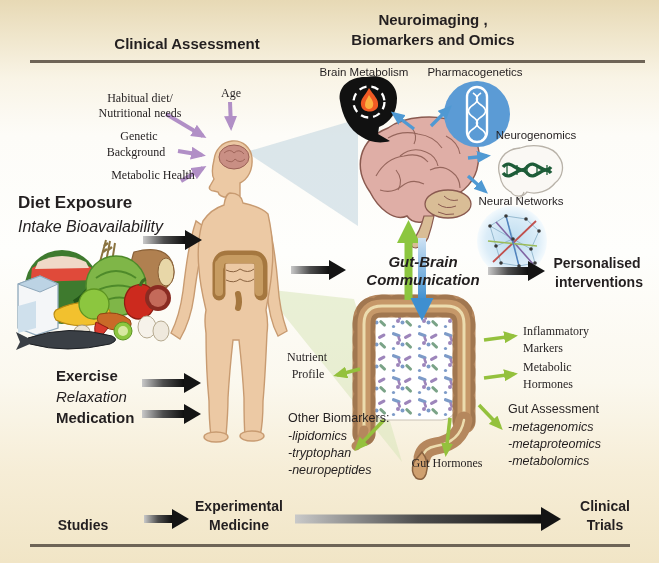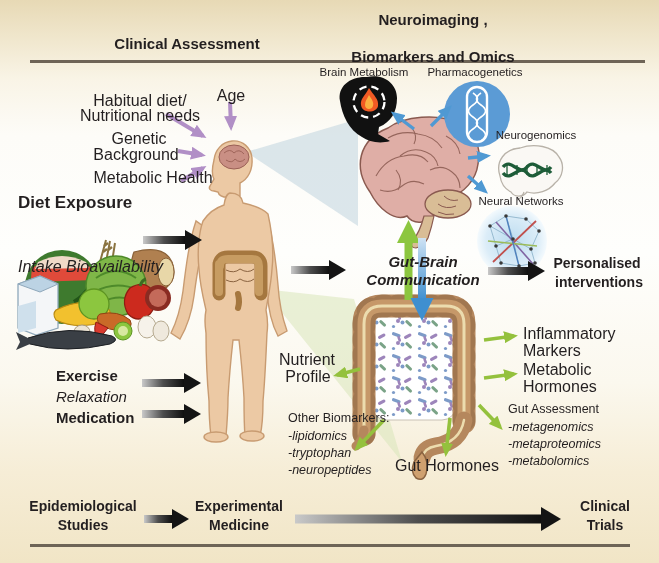--- a/index.html
+++ b/index.html
@@ -3,28 +3,28 @@
 <meta charset="utf-8">
 <style>
   html,body{margin:0;padding:0;background:#ffffff;}
   .canvas{
     position:relative;width:659px;height:563px;overflow:hidden;
     font-family:"Liberation Sans",sans-serif;color:#231f20;
     background:linear-gradient(180deg,#e7d9b5 0%,#efe5ca 6%,#f9f4e6 14%,#fdfcf8 24%,#fefefc 45%,#fbf8ee 68%,#f6edd6 84%,#f1e5c6 100%);
   }
   .lbl{position:absolute;white-space:nowrap;line-height:1.1;}
   .c{transform:translateX(-50%);text-align:center;}
-  .s12{font-size:16px;}
+  .s12{font-size:12px;font-family:Liberation Serif, serif;}
   .s115{font-size:11.5px;}
   .s125{font-size:12.5px;}
   .b{font-weight:700;}
   .i{font-style:italic;}
   .hdr{font-size:15px;font-weight:700;}
   .big{font-size:17px;font-weight:700;}
-  .sub{font-size:15.5px;font-style:italic;margin-top:40px;}
+  .sub{font-size:15.5px;font-style:italic;}
   .life{font-size:15px;}
   .gb{font-size:15px;font-weight:700;font-style:italic;}
   .out{font-size:14px;font-weight:700;}
   .rule{position:absolute;background:#6e6456;height:2.5px;}
   svg{position:absolute;left:0;top:0;}
 </style>
 </head>
 <body>
 
 <div class="canvas">
@@ -261,21 +261,21 @@
           <polygon points="246,-12 266,0 246,12" fill="#141414"></polygon>
         </g>
   </g>
 </svg>
 
   <div class="rule" style="left:30px;top:60px;width:615px;"></div>
   <div class="rule" style="left:30px;top:544px;width:600px;"></div>
 
   <div class="lbl hdr c" style="left:187px;top:36px;">Clinical Assessment</div>
   <div class="lbl hdr c" style="left:433px;top:12px;">Neuroimaging ,</div>
-  <div class="lbl hdr c" style="left:433px;top:49px;">Biomarkers and Omics</div>
+  <div class="lbl hdr c" style="left:433px;top:32px;">Biomarkers and Omics</div>
 
   <div class="lbl s12 c" style="left:140px;top:92px;">Habitual diet/</div>
   <div class="lbl s12 c" style="left:140px;top:107px;">Nutritional needs</div>
   <div class="lbl s12 c" style="left:231px;top:87px;">Age</div>
   <div class="lbl s12 c" style="left:139px;top:130px;">Genetic</div>
   <div class="lbl s12 c" style="left:136px;top:146px;">Background</div>
   <div class="lbl s12 c" style="left:125px;top:169px;margin-left:28px;">Metabolic Health</div>
 
   <div class="lbl big" style="left:18px;top:194px;">Diet Exposure</div>
   <div class="lbl sub" style="left:18px;top:218px;font-size:16px;">Intake Bioavailability</div>
@@ -305,20 +305,19 @@
 
   <div class="lbl s12" style="left:523px;top:325px;">Inflammatory</div>
   <div class="lbl s12" style="left:523px;top:342px;">Markers</div>
   <div class="lbl s12" style="left:523px;top:361px;">Metabolic</div>
   <div class="lbl s12" style="left:523px;top:378px;">Hormones</div>
   <div class="lbl s125" style="left:508px;top:403px;">Gut Assessment</div>
   <div class="lbl s125 i" style="left:508px;top:421px;">-metagenomics</div>
   <div class="lbl s125 i" style="left:508px;top:438px;">-metaproteomics</div>
   <div class="lbl s125 i" style="left:508px;top:455px;">-metabolomics</div>
 
-  <div class="lbl out c" style="left:83px;top:499px;">Epidemiological</div>
   <div class="lbl out c" style="left:83px;top:518px;">Studies</div>
   <div class="lbl out c" style="left:239px;top:499px;">Experimental</div>
   <div class="lbl out c" style="left:239px;top:518px;">Medicine</div>
   <div class="lbl out c" style="left:605px;top:499px;">Clinical</div>
   <div class="lbl out c" style="left:605px;top:518px;">Trials</div>
 
 </div>
 
 </body></html>

